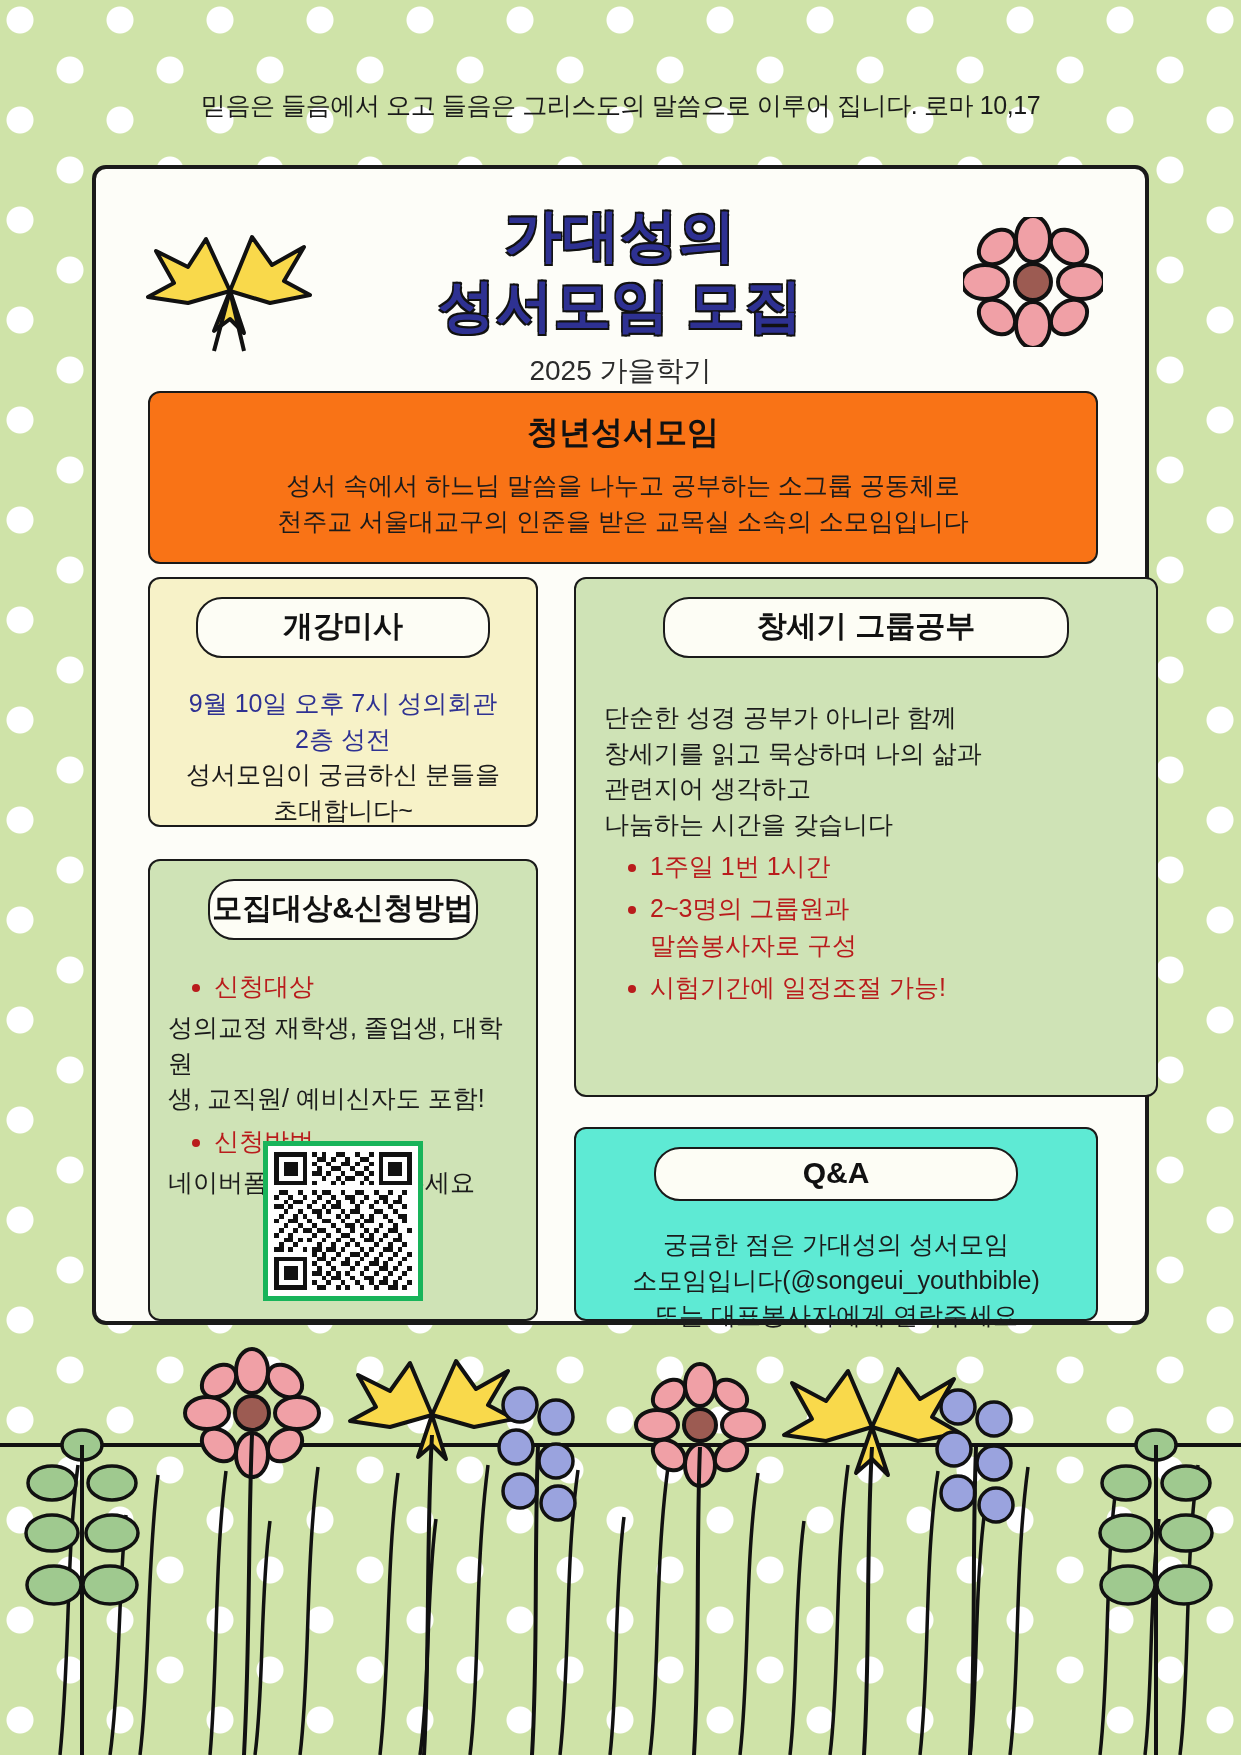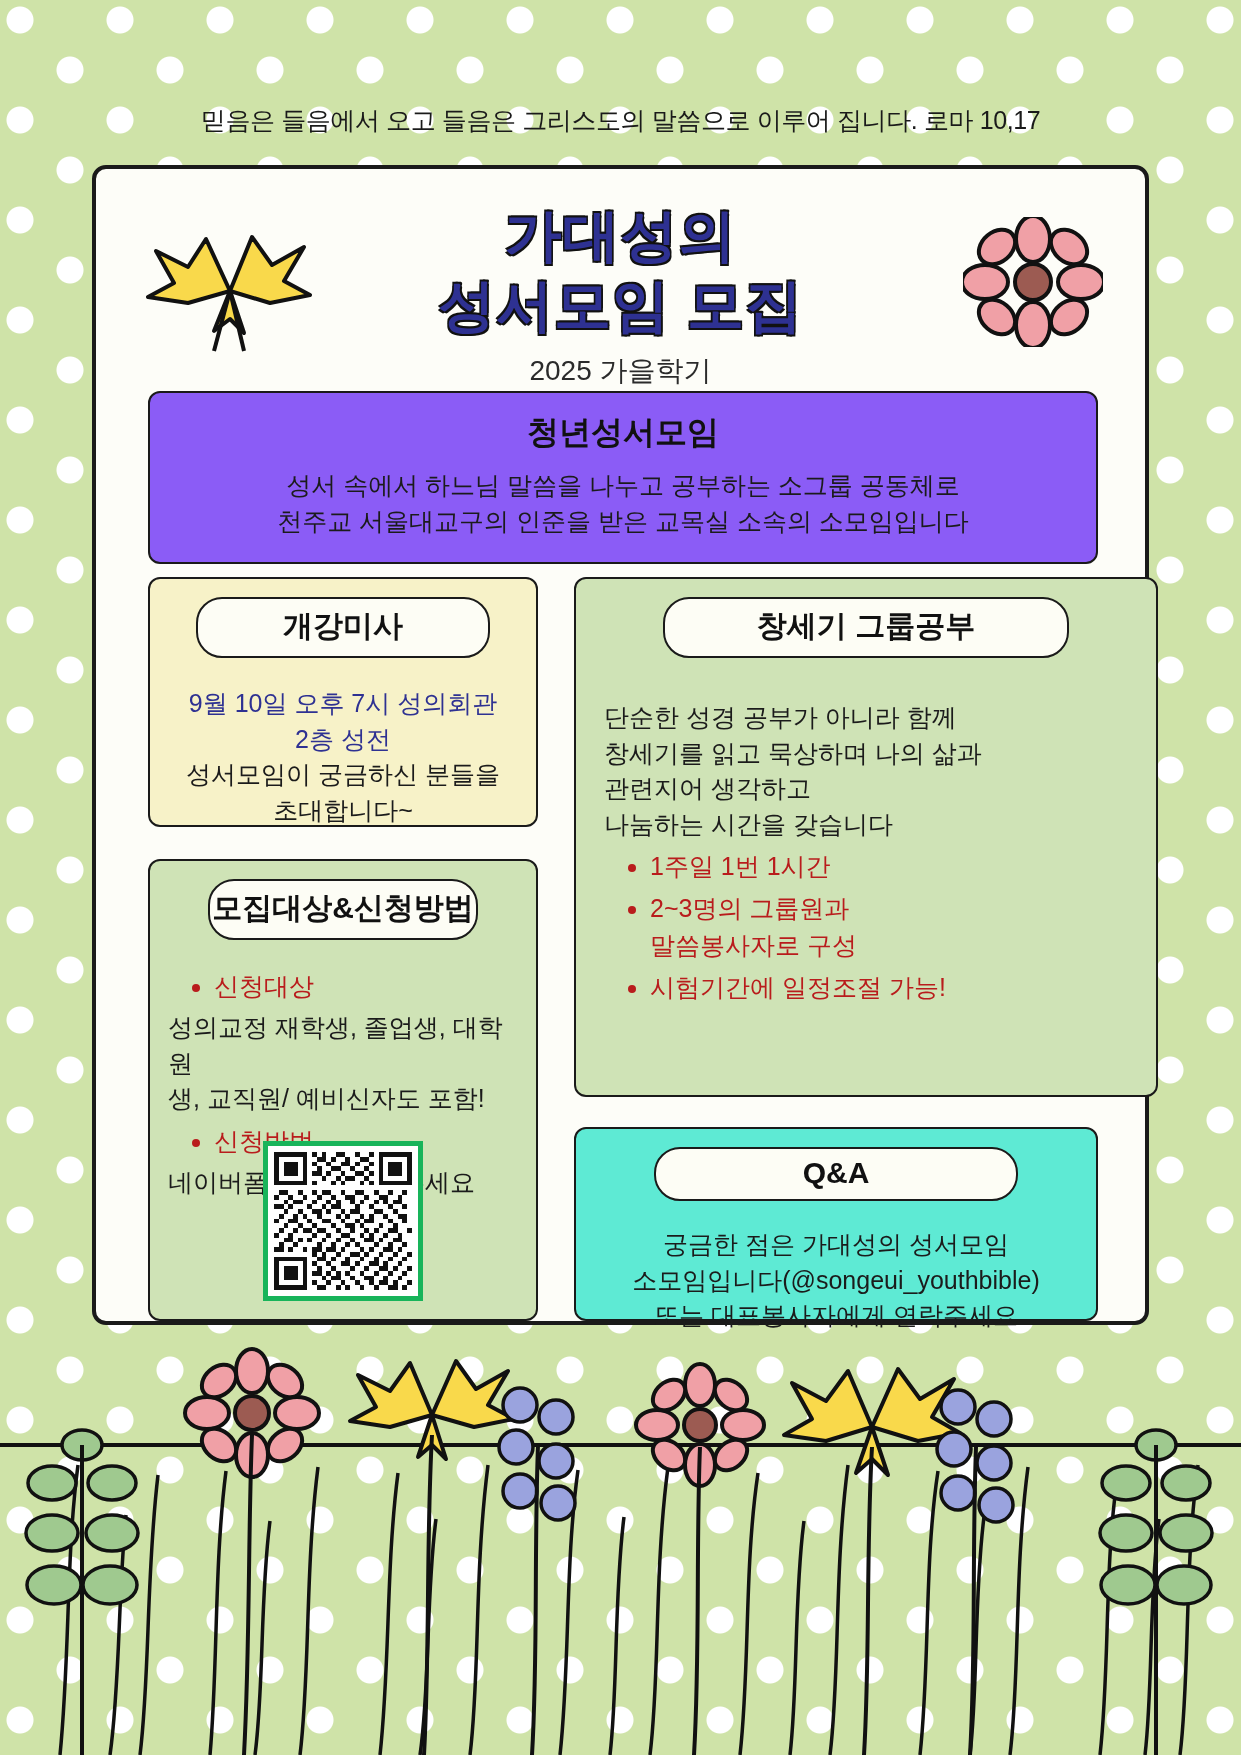--- a/index.html
+++ b/index.html
@@ -22,21 +22,21 @@
     background-color: #cfe3a8;
     background-image:
       radial-gradient(circle at 20px 20px, #ffffff 13px, rgba(255,255,255,0) 14px),
       radial-gradient(circle at 70px 70px, #ffffff 13px, rgba(255,255,255,0) 14px);
     background-size: 100px 100px, 100px 100px;
   }
 
   
   .verse {
     position: absolute;
-    top: 104px;
+    top: 89px;
     left: 0;
     width: 1241px;
     text-align: center;
     font-size: 25px;
     color: #1a1a1a;
     letter-spacing: -0.4px;
     font-family: "Liberation Sans", sans-serif;
   }
 
   
@@ -82,21 +82,21 @@
   }
 
   
   .intro-box {
     position: absolute;
     left: 52px;
     top: 222px;
     width: 950px;
     padding: 18px 10px 22px;
     box-sizing: border-box;
-    background: #8b5cf6;
+    background: #f97316;
     border: 2.5px solid #1a1a1a;
     border-radius: 12px;
     text-align: center;
   }
   .intro-title {
     font-size: 32px;
     font-weight: bold;
     color: #111;
     margin-bottom: 12px;
   }

